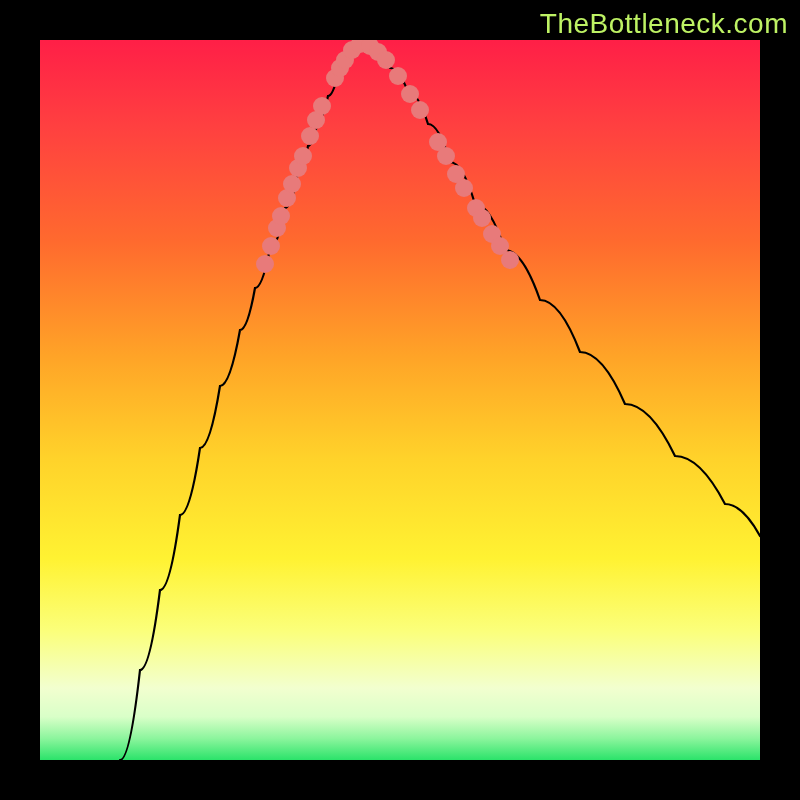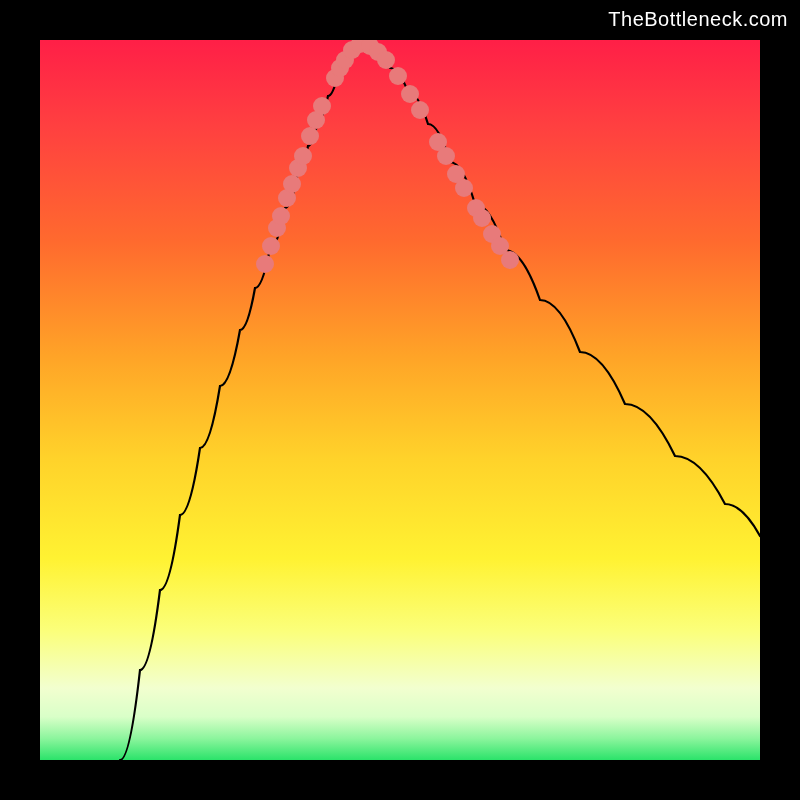--- a/index.html
+++ b/index.html
@@ -34,22 +34,22 @@
       #f2ffcf 90%,
       #d9ffc8 94%,
       #8cf59d 97%,
       #2be36a 100%
     );
   }
   .watermark {
     position: absolute;
     top: 8px;
     right: 12px;
-    color: #ffffff;
-    font-size: 20px;
+    color: #bef264;
+    font-size: 28px;
     font-weight: 500;
     letter-spacing: 0.5px;
     z-index: 5;
   }
   svg.curves {
     position: absolute;
     inset: 0;
     width: 100%;
     height: 100%;
   }

